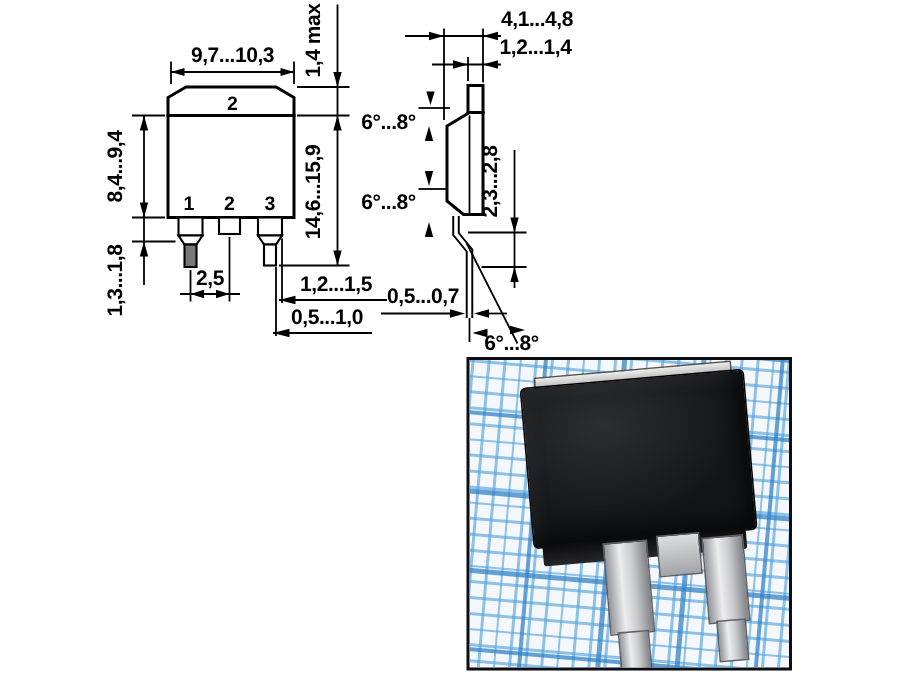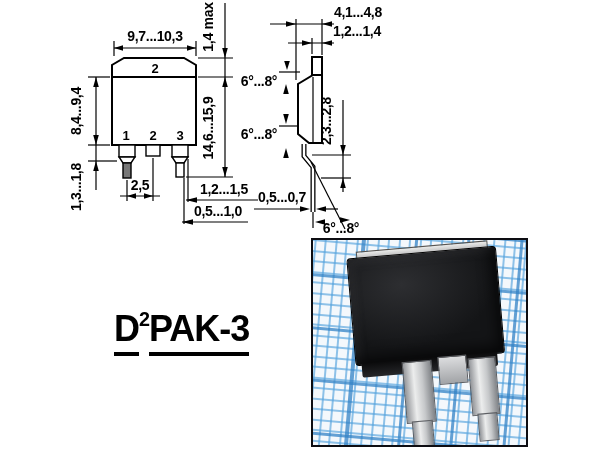--- a/index.html
+++ b/index.html
@@ -189,23 +189,20 @@
 
       <g>
         <polygon class="ah" points="315,222 325,219.2 325,224.8"></polygon>
         <polygon class="ah" points="350,220 340,217.2 340,222.8"></polygon>
         <text class="dim" x="341" y="233" text-anchor="middle">6°...8°</text>
       </g>
     </g>
   </svg>
 
   
-  <div class="pkg">
-    <span class="u">D</span><sup>2</sup><span class="u">PAK-3</span>
-  </div>
 
   
   <div class="photo">
     <div class="paper"></div>
     <div class="comp">
       <div class="ctab"></div>
       <div class="cbody"></div>
       <div class="cflange"></div>
       <div class="lead lead-l"></div>
       <div class="lead leadext-l"></div>

